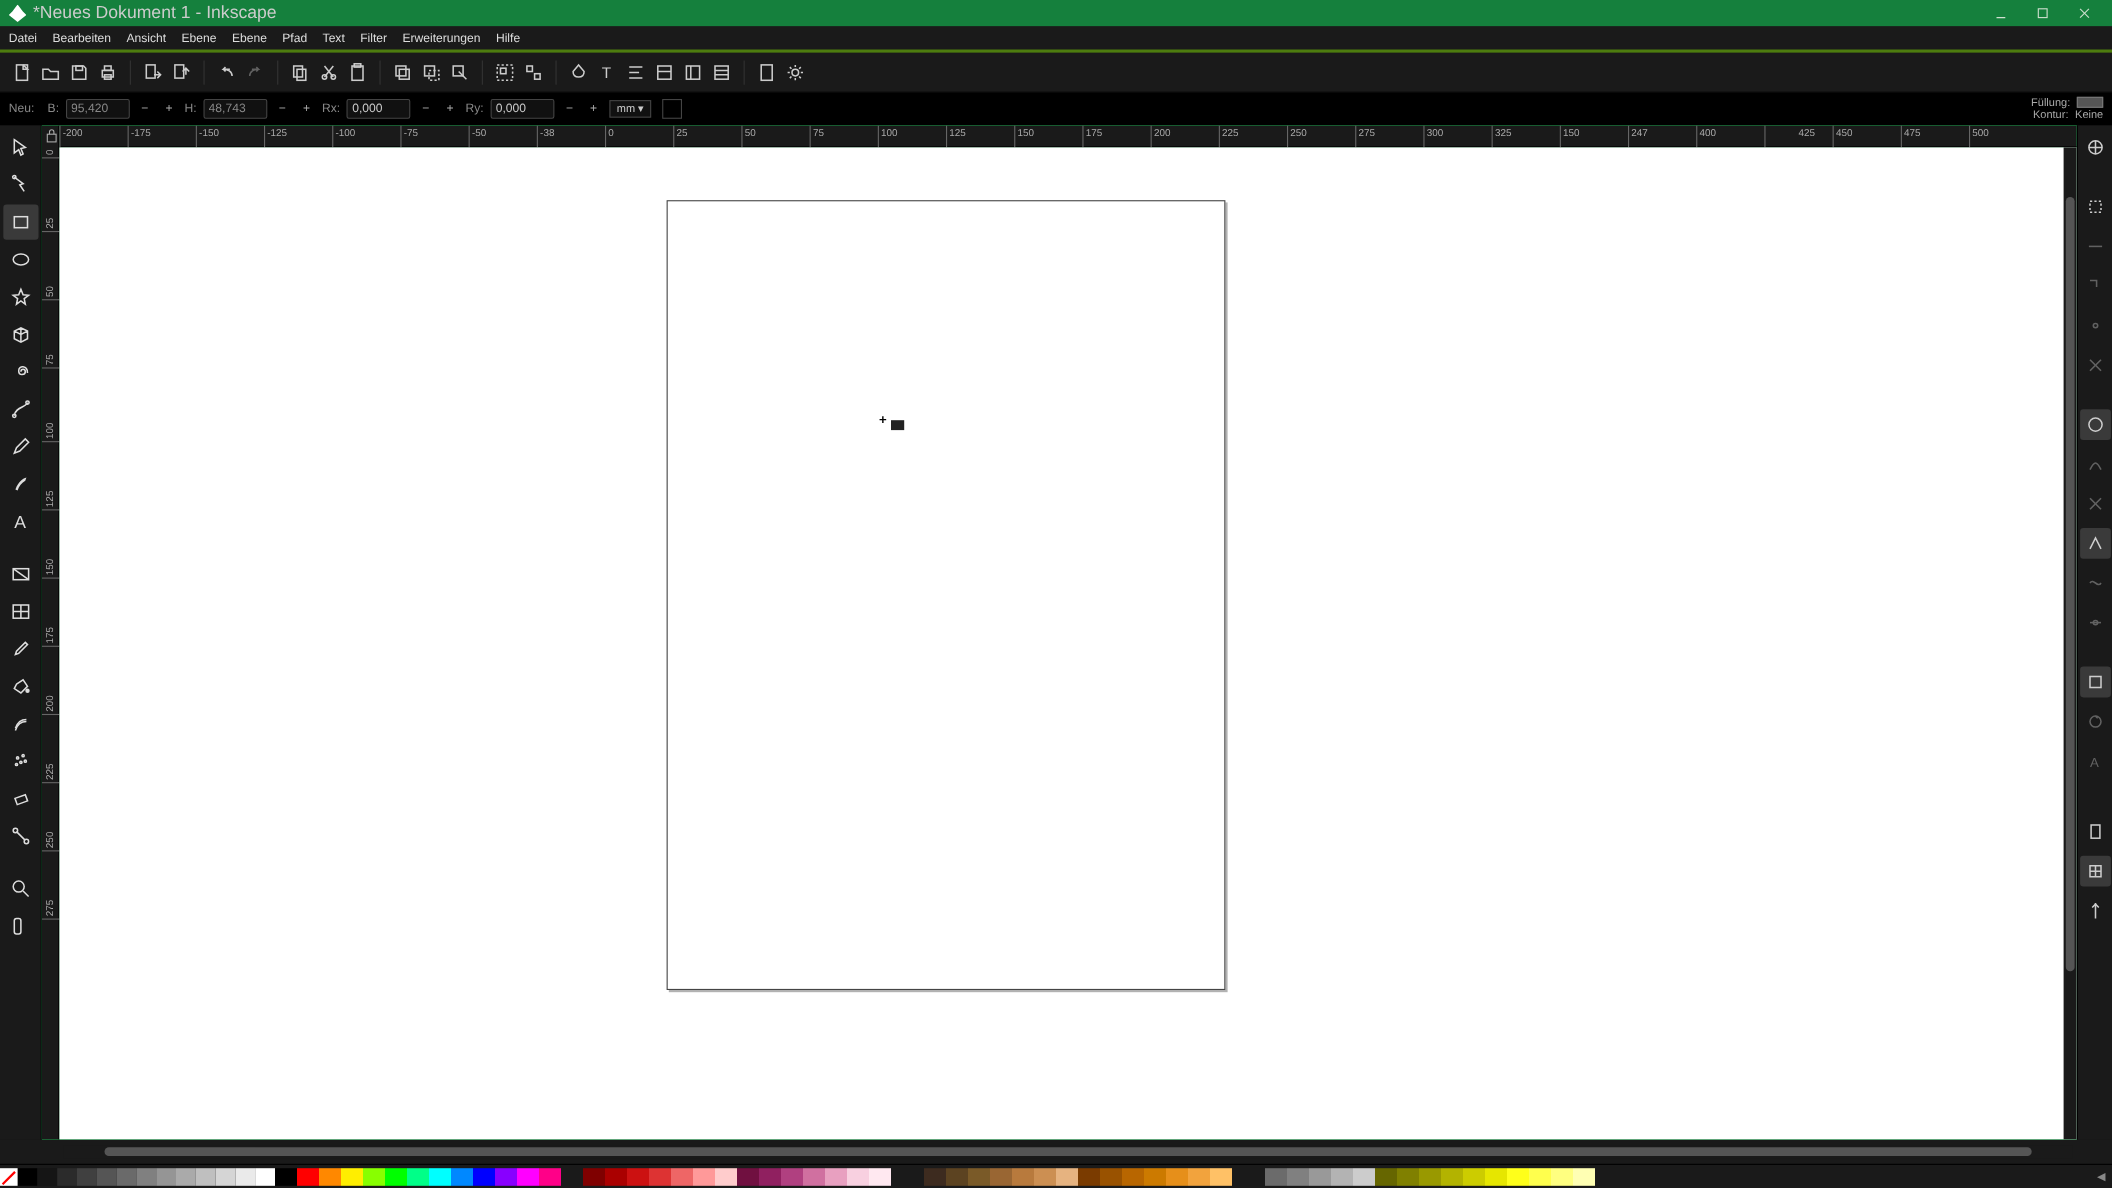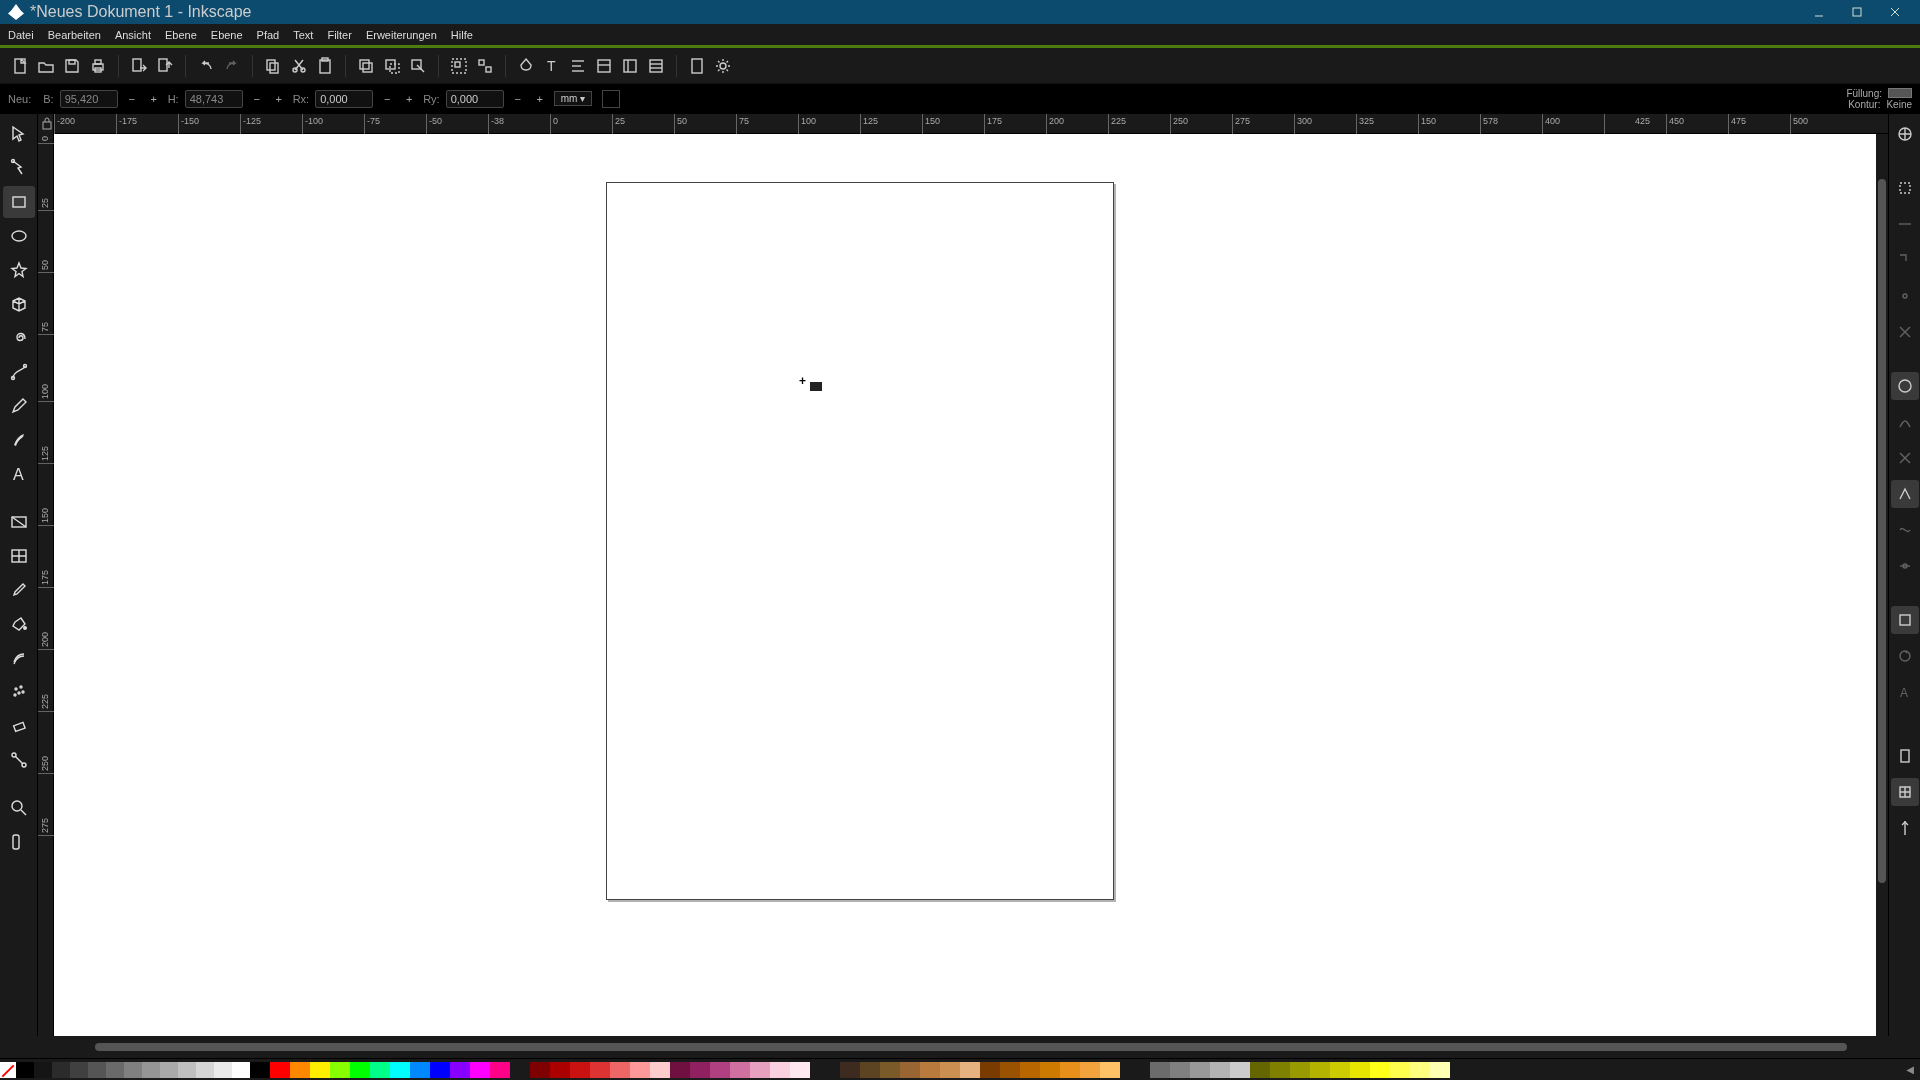--- a/index.html
+++ b/index.html
@@ -1,18 +1,18 @@
 <!DOCTYPE html>
 <html><head>
 <meta charset="utf-8">
 <style>
 * { margin: 0; padding: 0; box-sizing: border-box; font-family: "Segoe UI", Arial, sans-serif; }
 body { background: #1a1a1a; color: #ccc; overflow: hidden; width: 1920px; height: 1080px; }
 
-.titlebar { background: #0c4a6e; height: 24px; display: flex; align-items: center; padding: 0 8px; justify-content: space-between; }
+.titlebar { background: #15803d; height: 24px; display: flex; align-items: center; padding: 0 8px; justify-content: space-between; }
 .titlebar .icons { display: flex; gap: 4px; }
 .titlebar .ink-logo { width: 16px; height: 16px; background: #fff; clip-path: polygon(50% 0, 80% 40%, 100% 60%, 50% 100%, 0 60%, 20% 40%); margin-right: 6px; }
 .winbtn { width: 34px; height: 22px; display:flex; align-items:center; justify-content:center; color:#d0e0d0; font-size:10px;}
 .winbtn svg { stroke: #d0e0d0; }
 
 .menubar { background: #1a1a1a; height: 24px; display: flex; align-items: center; padding: 0 8px; border-bottom: 3px solid #4d7c0f; }
 .menubar span { font-size: 11px; color: #ddd; margin-right: 14px; cursor: default; }
 
 .cmdbar { background: #1a1a1a; height: 36px; display: flex; align-items: center; padding: 0 8px; gap: 2px; border-bottom: 1px solid #111; }
 .cmdbar .sep { width:1px; height:22px; background:#333; margin:0 6px; }
@@ -446,21 +446,21 @@
         <div class="tick" style="left: 806px;">125</div>
         <div class="tick" style="left: 868px;">150</div>
         <div class="tick" style="left: 930px;">175</div>
         <div class="tick" style="left: 992px;">200</div>
         <div class="tick" style="left: 1054px;">225</div>
         <div class="tick" style="left: 1116px;">250</div>
         <div class="tick" style="left: 1178px;">275</div>
         <div class="tick" style="left: 1240px;">300</div>
         <div class="tick" style="left: 1302px;">325</div>
         <div class="tick" style="left: 1364px;">150</div>
-        <div class="tick" style="left: 1426px;">578</div>
+        <div class="tick" style="left: 1426px;">247</div>
         <div class="tick" style="left: 1488px;">400</div>
         <div class="tick" style="left: 1550px; padding-left: 30px;">425</div>
         <div class="tick" style="left: 1612px;">450</div>
         <div class="tick" style="left: 1674px;">475</div>
         <div class="tick" style="left: 1736px;">500</div>
       </div>
     <svg class="lock-corner">
         <rect x="3" y="6" width="8" height="7" fill="none" stroke="#aaa"></rect>
         <path d="M5 6V4a2 2 0 014 0v2" fill="none" stroke="#aaa"></path>
       </svg>

